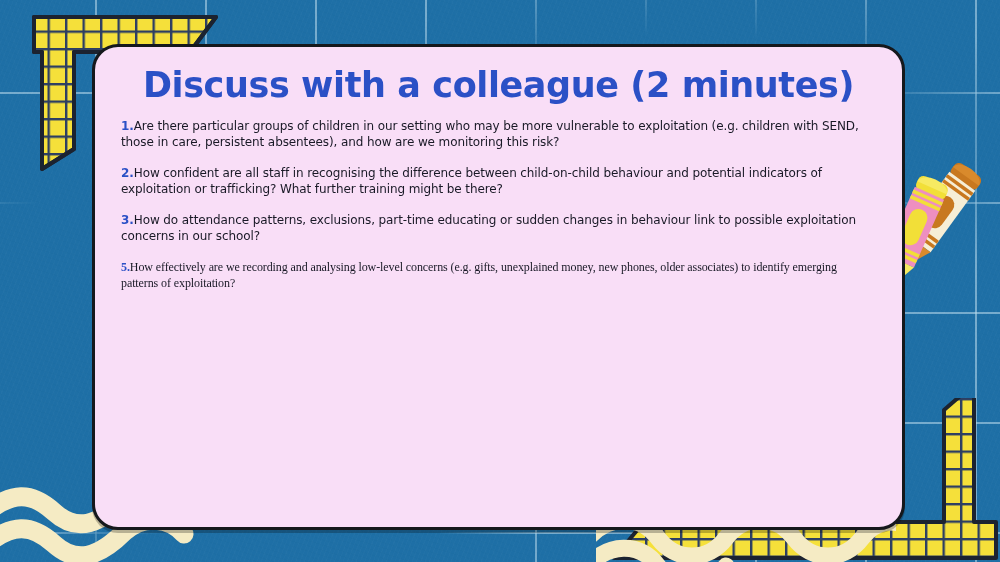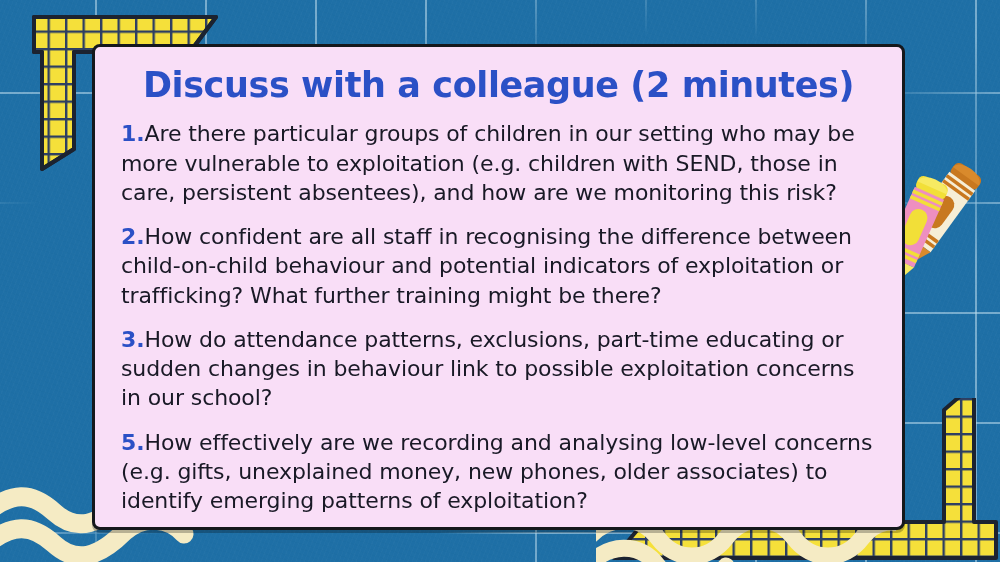--- a/index.html
+++ b/index.html
@@ -79,21 +79,21 @@
   
   .card {
     position: absolute;
     left: 92px;
     top: 44px;
     width: 813px;
     height: 486px;
     box-sizing: border-box;
     background: #F9DEF7;
     border: 3px solid #15181C;
-    border-radius: 8px;
+    border-radius: 26px;
     padding: 14px 26px 10px 26px;
     box-shadow: 0 3px 0 rgba(0,0,0,.25);
   }
 
   .card-title {
     margin: 0;
     text-align: center;
     color: #2B50C6;
     font-size: 35px;
     font-weight: 700;
@@ -106,26 +106,26 @@
 
   .q-list {
     margin: 11px 0 0 0;
     padding: 0;
     list-style: none;
   }
 
   .q-item {
     margin: 0 0 15px 0;
     color: #1B1B2B;
-    font-size: 22px;
+    font-size: 12px;
     line-height: 1.33;
     letter-spacing: -0.1px;
     font-family: "DejaVu Sans", sans-serif;
   }
-  .q-item:last-child { margin-bottom: 4px; }
+  .q-item:last-child { margin-bottom: 4px; font-family: Liberation Serif, serif; }
 
   .q-num {
     color: #2B50C6;
     font-weight: 700;
   }
 
   .q-text { color: #191926; }
 </style>
 </head>
 <body>

